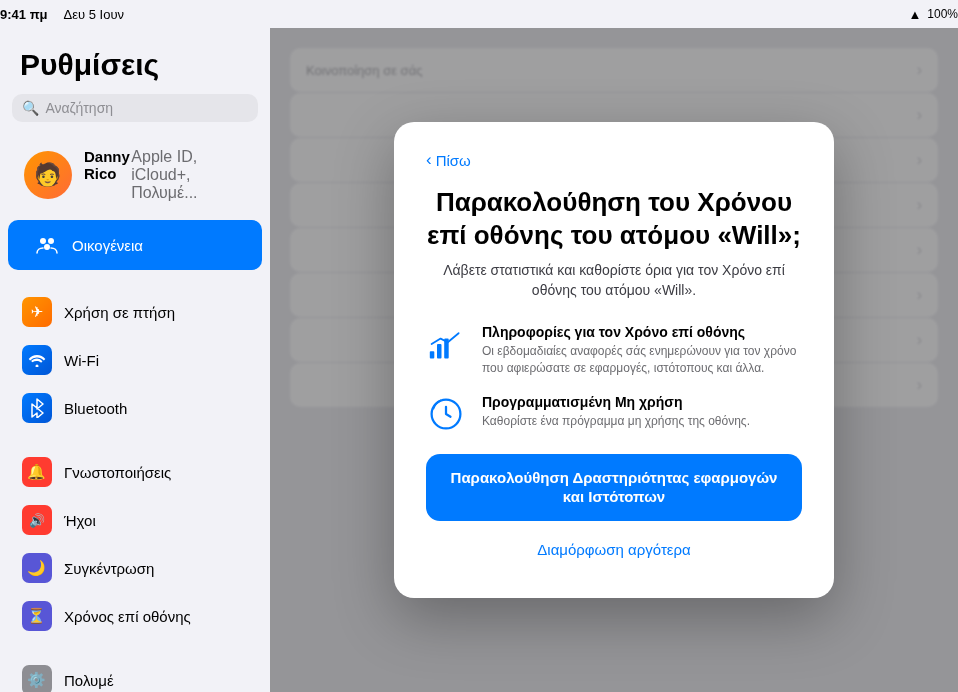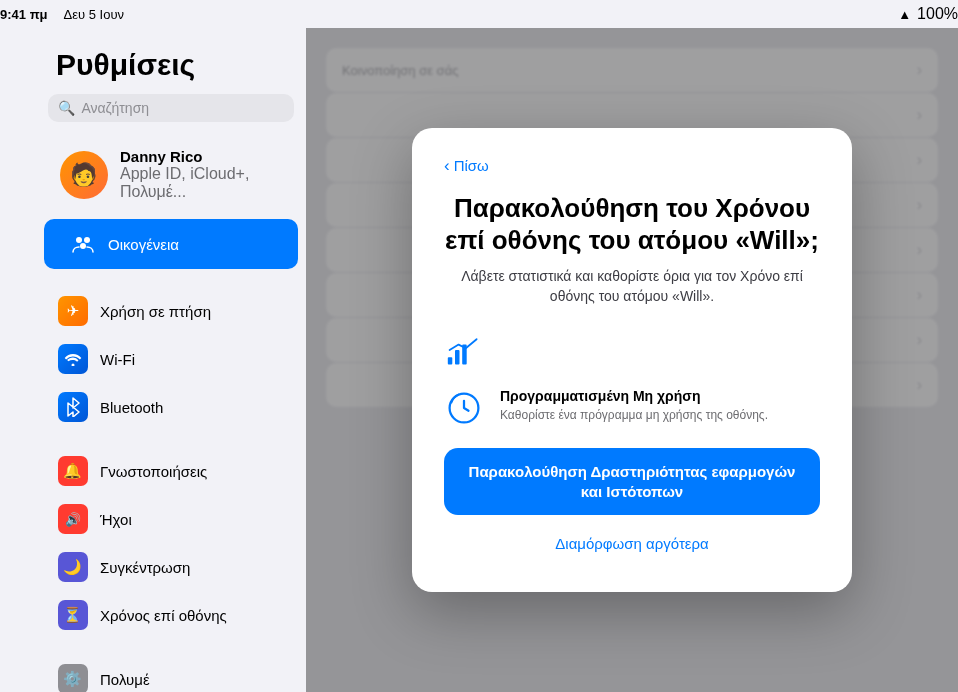--- a/index.html
+++ b/index.html
@@ -51,21 +51,20 @@
     
     .sidebar {
       width: 270px;
       background: #f2f2f7;
       display: flex;
       flex-direction: column;
       padding-top: 20px;
       flex-shrink: 0;
       position: relative;
       z-index: 1;
-      margin-left: 36px;
     }
     .sidebar-title {
       font-size: 30px;
       font-weight: 700;
       color: #000;
       padding: 0 20px 12px 20px;
     }
     .search-bar {
       margin: 0 12px 16px 12px;
       background: #e5e5ea;
@@ -100,21 +99,21 @@
       border-radius: 50%;
       background: linear-gradient(135deg, #ff9500, #ff6b35);
       display: flex;
       align-items: center;
       justify-content: center;
       font-size: 22px;
       flex-shrink: 0;
     }
     .profile-info {
       display: flex;
-      flex-direction: column;
+      flex-direction: row;
     }
     .profile-name {
       font-size: 15px;
       font-weight: 600;
       color: #000;
     }
     .profile-subtitle {
       font-size: 16px;
       color: #6c6c70;
     }
@@ -337,21 +336,21 @@
 </head>
 <body>
 
 <div class="status-bar">
   <div style="display:flex;align-items:center;gap:8px;">
     <span class="status-bar-time">9:41 πμ</span>
     <span class="status-bar-date">Δευ 5 Ιουν</span>
   </div>
   <div class="status-bar-right">
     <span style="font-size:13px;">▲</span>
-    <span style="font-size:16px;">100%</span>
+    <span style="font-size:12px;">100%</span>
   </div>
 </div>
 
 <div class="app-container">
 
   <div class="sidebar">
     <div class="sidebar-title">Ρυθμίσεις</div>
 
     <div class="search-bar">
       <span class="search-icon-glyph">🔍</span>
@@ -486,20 +485,24 @@
         <div class="modal-subtitle">Λάβετε στατιστικά και καθορίστε όρια για τον Χρόνο επί οθόνης του ατόμου «Will».</div>
 
         <div class="feature-item">
           <div class="feature-icon">
             <svg viewBox="0 0 40 40" fill="none" xmlns="http://www.w3.org/2000/svg">
               <rect x="2" y="28" width="5" height="8" rx="1" fill="#007aff"></rect>
               <rect x="10" y="20" width="5" height="16" rx="1" fill="#007aff"></rect>
               <rect x="18" y="14" width="5" height="22" rx="1" fill="#007aff"></rect>
               <path d="M4 20 L14 14 L22 18 L34 8" stroke="#007aff" stroke-width="2" stroke-linecap="round" stroke-linejoin="round" fill="none"></path>
             </svg>
+          </div>
+          <div class="feature-text-block">
+            <div class="feature-title">Πληροφορίες για τον Χρόνο επί οθόνης</div>
+            <div class="feature-desc">Οι εβδομαδιαίες αναφορές σάς ενημερώνουν για τον χρόνο που αφιερώσατε σε εφαρμογές, ιστότοπους και άλλα.</div>
           </div>
         </div>
 
         <div class="feature-item">
           <div class="feature-icon">
             <svg viewBox="0 0 40 40" fill="none" xmlns="http://www.w3.org/2000/svg">
               <circle cx="20" cy="20" r="16" stroke="#007aff" stroke-width="2.5" fill="none"></circle>
               <path d="M20 12v8l5 3" stroke="#007aff" stroke-width="2.5" stroke-linecap="round" stroke-linejoin="round"></path>
               <path d="M6 14 Q8 8 14 5" stroke="#007aff" stroke-width="2" stroke-linecap="round" fill="none"></path>
             </svg>

